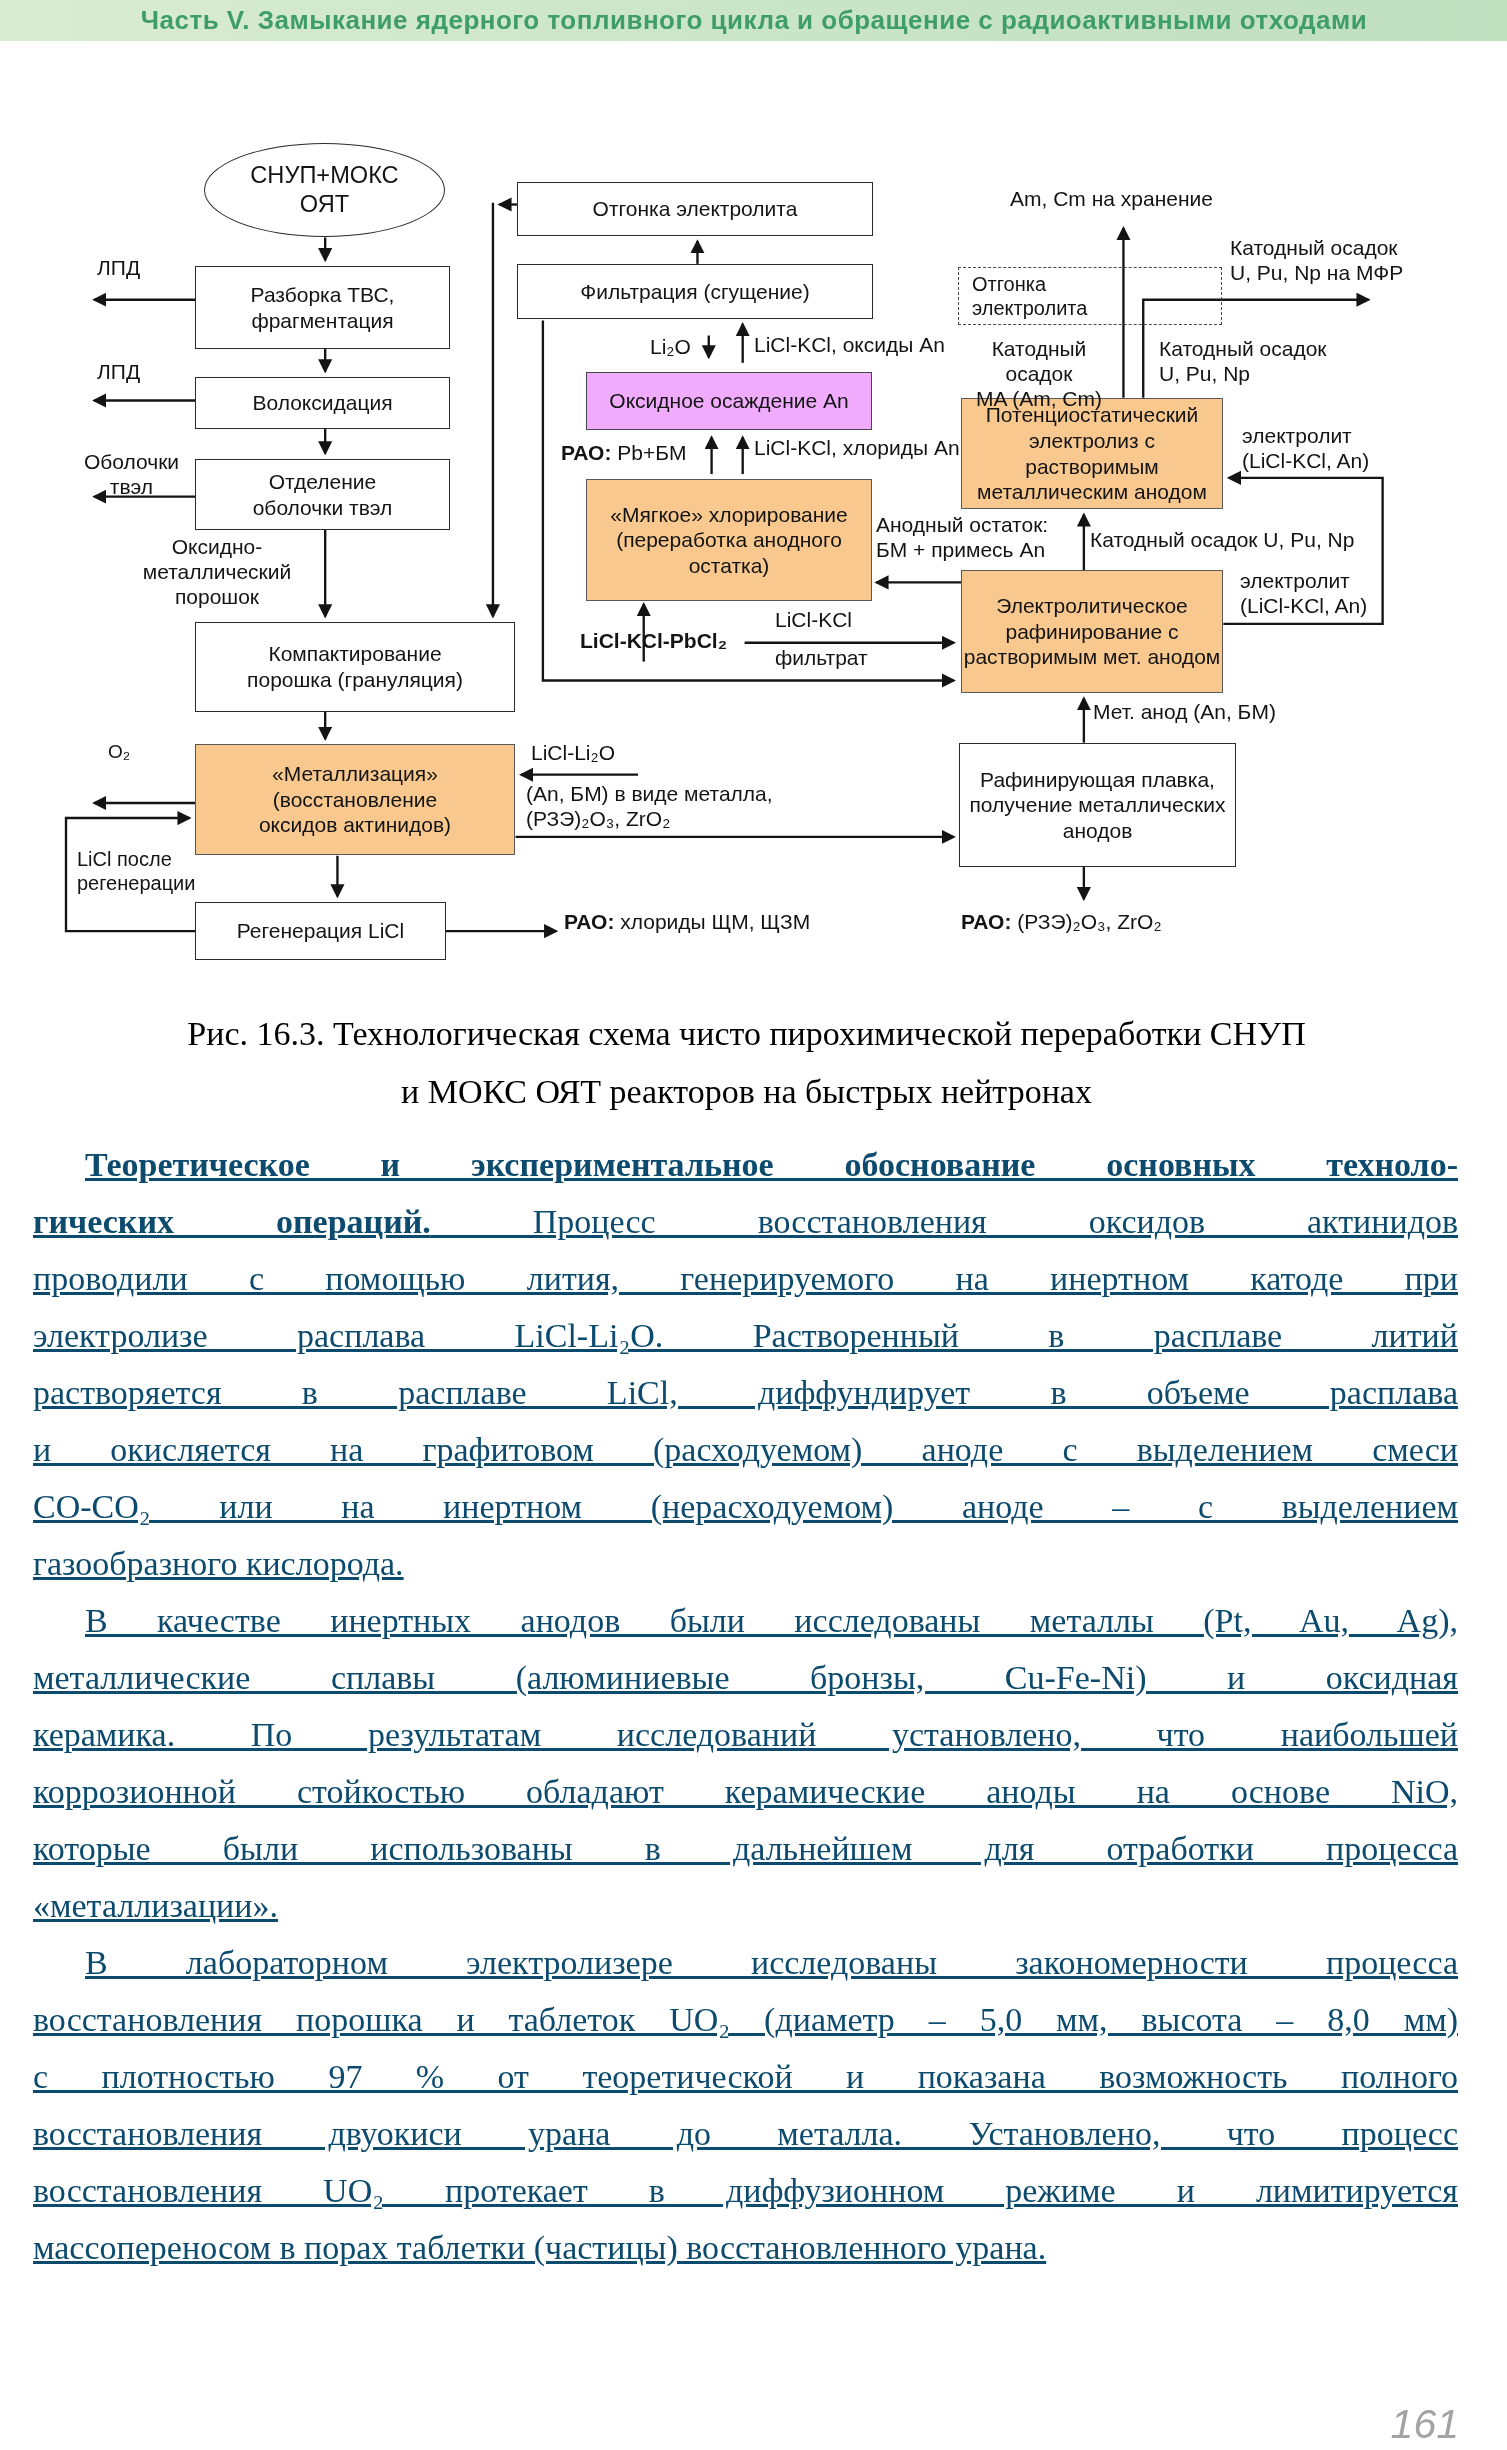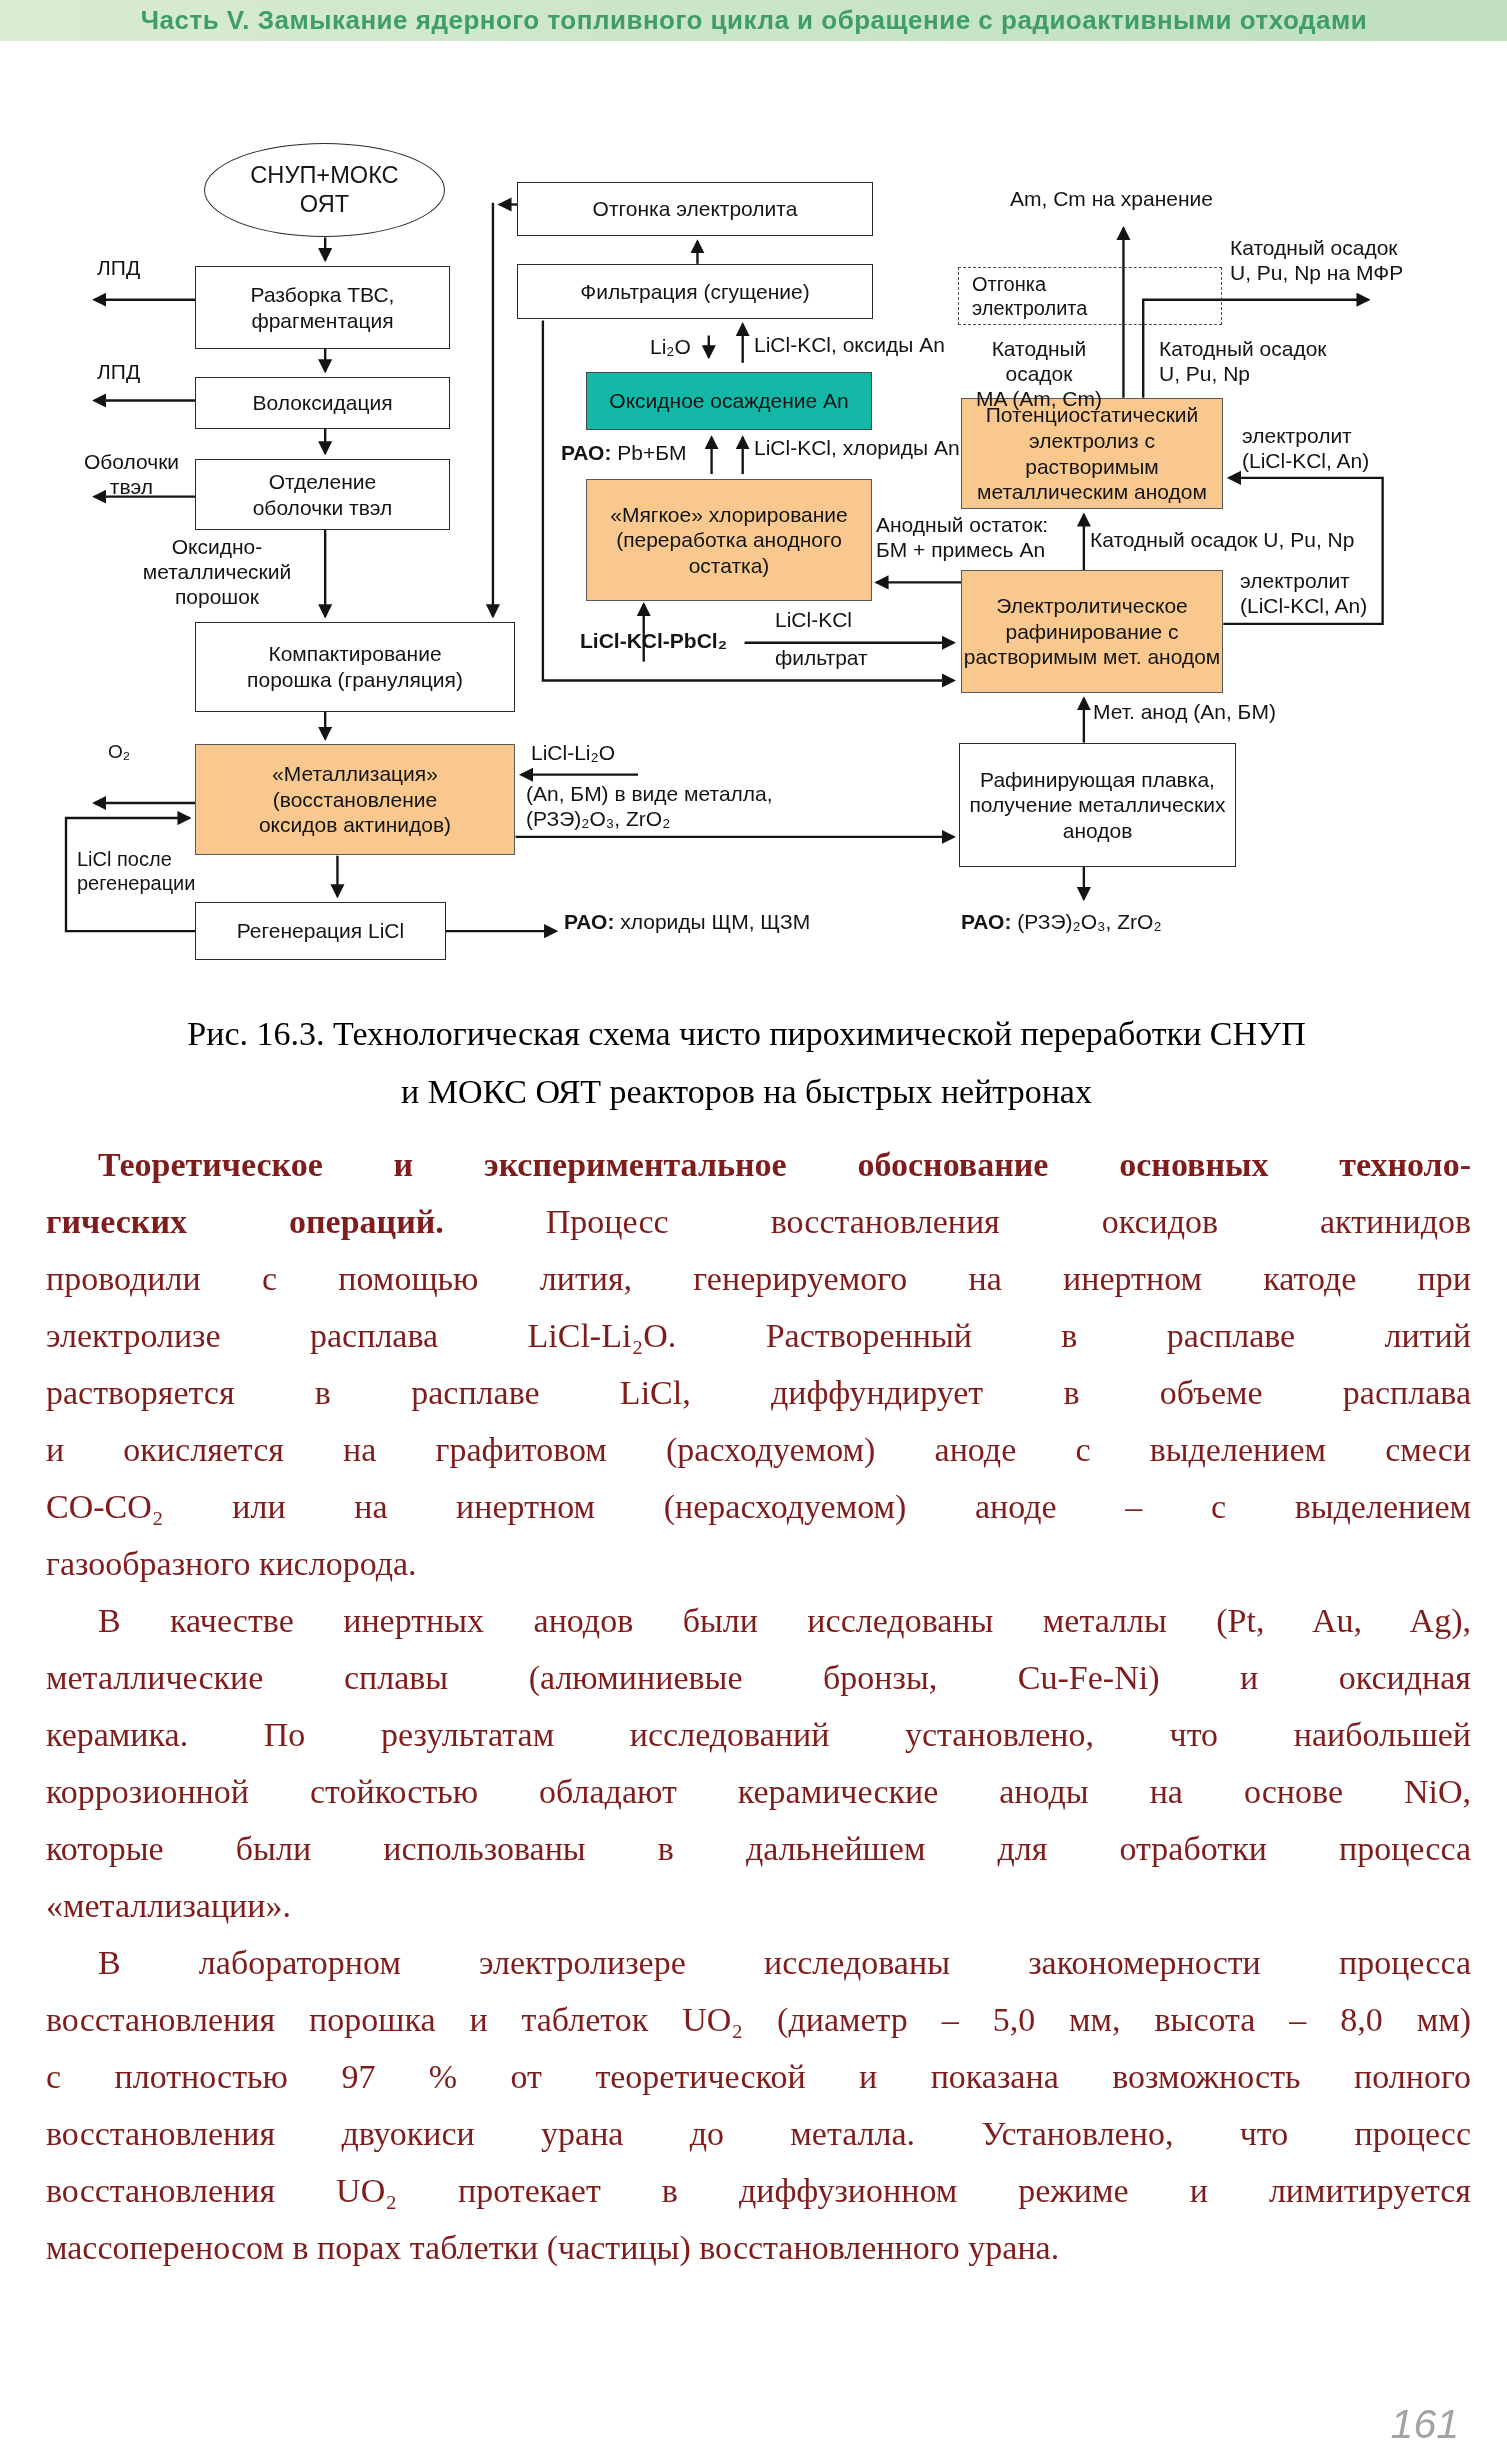--- a/index.html
+++ b/index.html
@@ -10,32 +10,32 @@
           background:linear-gradient(90deg,#d9ecd4 0%,#cde6ca 40%,#bfdfbf 100%);
           display:flex;align-items:center;justify-content:center;}
   #header .htxt{font-size:26px;font-weight:bold;color:#3f9d69;letter-spacing:0.5px;}
   
   #diagram{position:absolute;left:0;top:0;width:1508px;height:999px;}
   #flows{position:absolute;left:0;top:0;}
   .box{position:absolute;box-sizing:border-box;background:#ffffff;border:1.9px solid #2b2b2b;
        display:flex;align-items:center;justify-content:center;text-align:center;
        font-size:21px;line-height:1.22;white-space:pre-line;z-index:2;}
   .box.orange{background:#f8c88e;border:1.9px solid #585858;}
-  .box.pink{background:#14b8a6;border:1.9px solid #474747;}
+  .box.pink{background:#f0abfc;border:1.9px solid #474747;}
   .box.ellipse{border-radius:50%;font-size:23.6px;}
   .box.dashed{background:transparent;border:1.9px dashed #4a4a4a;justify-content:flex-start;
               text-align:left;padding-left:13px;font-size:20px;}
   .lbl{position:absolute;font-size:21px;line-height:1.18;white-space:pre-line;z-index:3;}
   .lbl.center{text-align:center;}
   .lbl .b{font-weight:bold;}
   
   #caption{position:absolute;left:34px;top:1005px;width:1425px;text-align:center;
            font-family:"Liberation Serif","DejaVu Serif",serif;font-size:34px;line-height:58px;color:#000;}
-  #body-text{position:absolute;left:46px;top:1136px;width:1425px;
-             font-family:"Liberation Serif","DejaVu Serif",serif;font-size:34px;color:#7f1d1d;}
+  #body-text{position:absolute;left:33px;top:1136px;width:1425px;
+             font-family:"Liberation Serif","DejaVu Serif",serif;font-size:34px;color:#0c4a6e;text-decoration:underline;}
   .tline{height:57px;line-height:57px;text-align:justify;text-align-last:justify;white-space:nowrap;}
   .tline.lastline{text-align-last:left;}
   .tline.indent{text-indent:52px;}
   .bold{font-weight:bold;}
   #page-number{position:absolute;right:49px;top:2401px;font-size:41px;color:#a3a3a3;font-style:italic;}
 </style>
 </head>
 <body>
 
 <div id="page">

